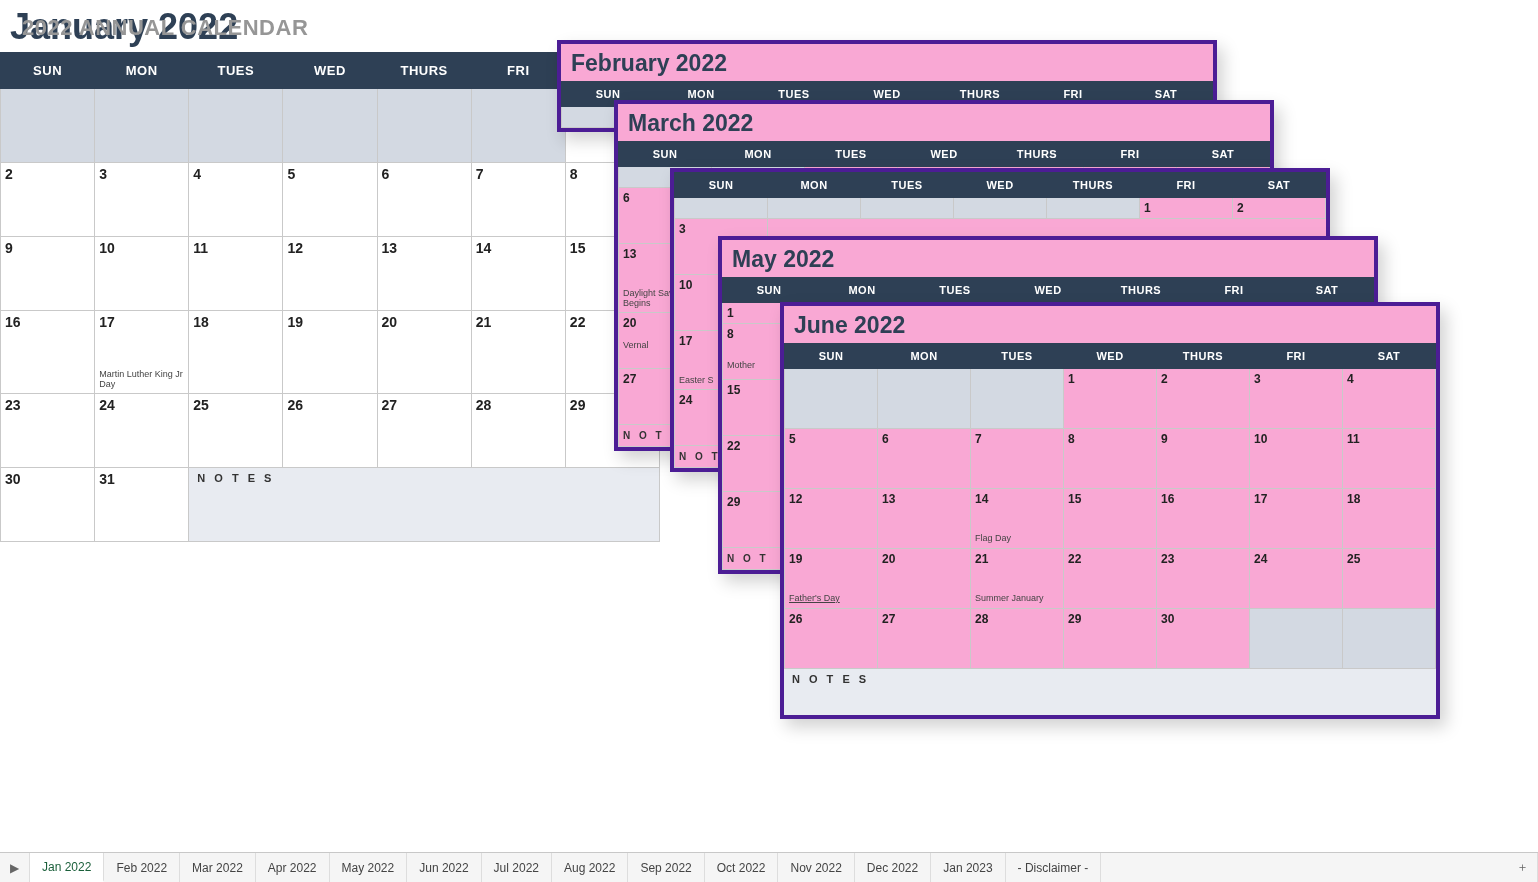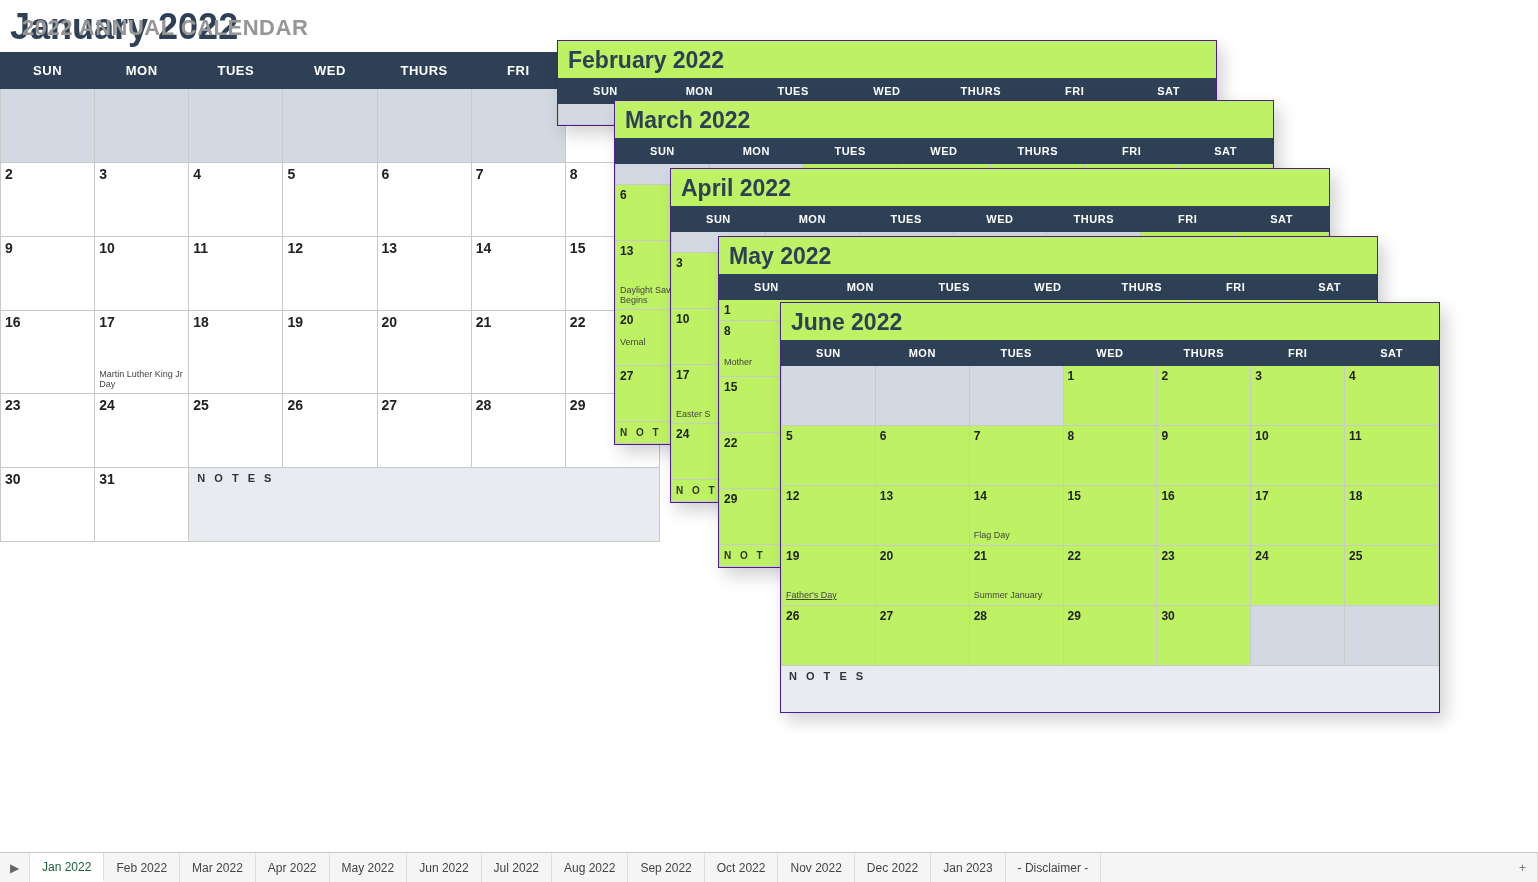--- a/index.html
+++ b/index.html
@@ -1,18 +1,18 @@
 <!DOCTYPE html>
 <html><head>
 <meta charset="utf-8">
 <style>
   * { box-sizing: border-box; margin: 0; padding: 0; }
   body { font-family: Arial, Helvetica, sans-serif; background: #fff; width: 1538px; height: 882px; overflow: hidden; position: relative; }
   .annual-title { position: absolute; left: 22px; top: 15px; font-size: 22px; font-weight: 700; letter-spacing: 0.5px; color: #969696; }
-  .card { position: absolute; background: #bef264; border: 1px solid #4c1d95; box-shadow: 6px 8px 16px rgba(0,0,0,.18); }
+  .card { position: absolute; background: #f9a8d4; border: 4px solid #4c1d95; box-shadow: 6px 8px 16px rgba(0,0,0,.18); }
   .month-title { font-size: 23px; font-weight: 800; color: #2e4055; padding: 6px 10px 4px; }
   .jan .month-title { font-size: 36px; }
   table { border-collapse: collapse; width: 100%; table-layout: fixed; }
   th { background: #2e4055; color: #fff; font-size: 11px; font-weight: 700; letter-spacing: .5px; padding: 6px 0; text-align: center; border: 1px solid #2e4055; }
   td { border: 1px solid #c9c9c9; vertical-align: top; padding: 3px 4px; }
   .daynum { font-size: 12px; font-weight: 700; color: #222; }
   .ev { font-size: 9px; color: #444; margin-top: 2px; line-height: 1.1; }
   .pad { background: #d3d9e2; }
   .notes { background: #e8ebf1; font-size: 11px; font-weight: 700; letter-spacing: 3px; color: #333; padding: 4px 8px; height: 46px; }
   .jan { left: 18px; top: 32px; width: 660px; border: none; box-shadow: none; }
@@ -292,21 +292,20 @@
           <td style="border: none;"></td>
         </tr>
         <tr>
           <td colspan="7" class="notes-side">N O T</td>
         </tr>
       </tbody>
   </table>
 </div>
 
 <div class="card apr">
-  <div class="month-title">April 2022</div>
   <table class="peek">
     <thead>
         <tr id="apr-head">
           <th>SUN</th>
           <th>MON</th>
           <th>TUES</th>
           <th>WED</th>
           <th>THURS</th>
           <th>FRI</th>
           <th>SAT</th>

